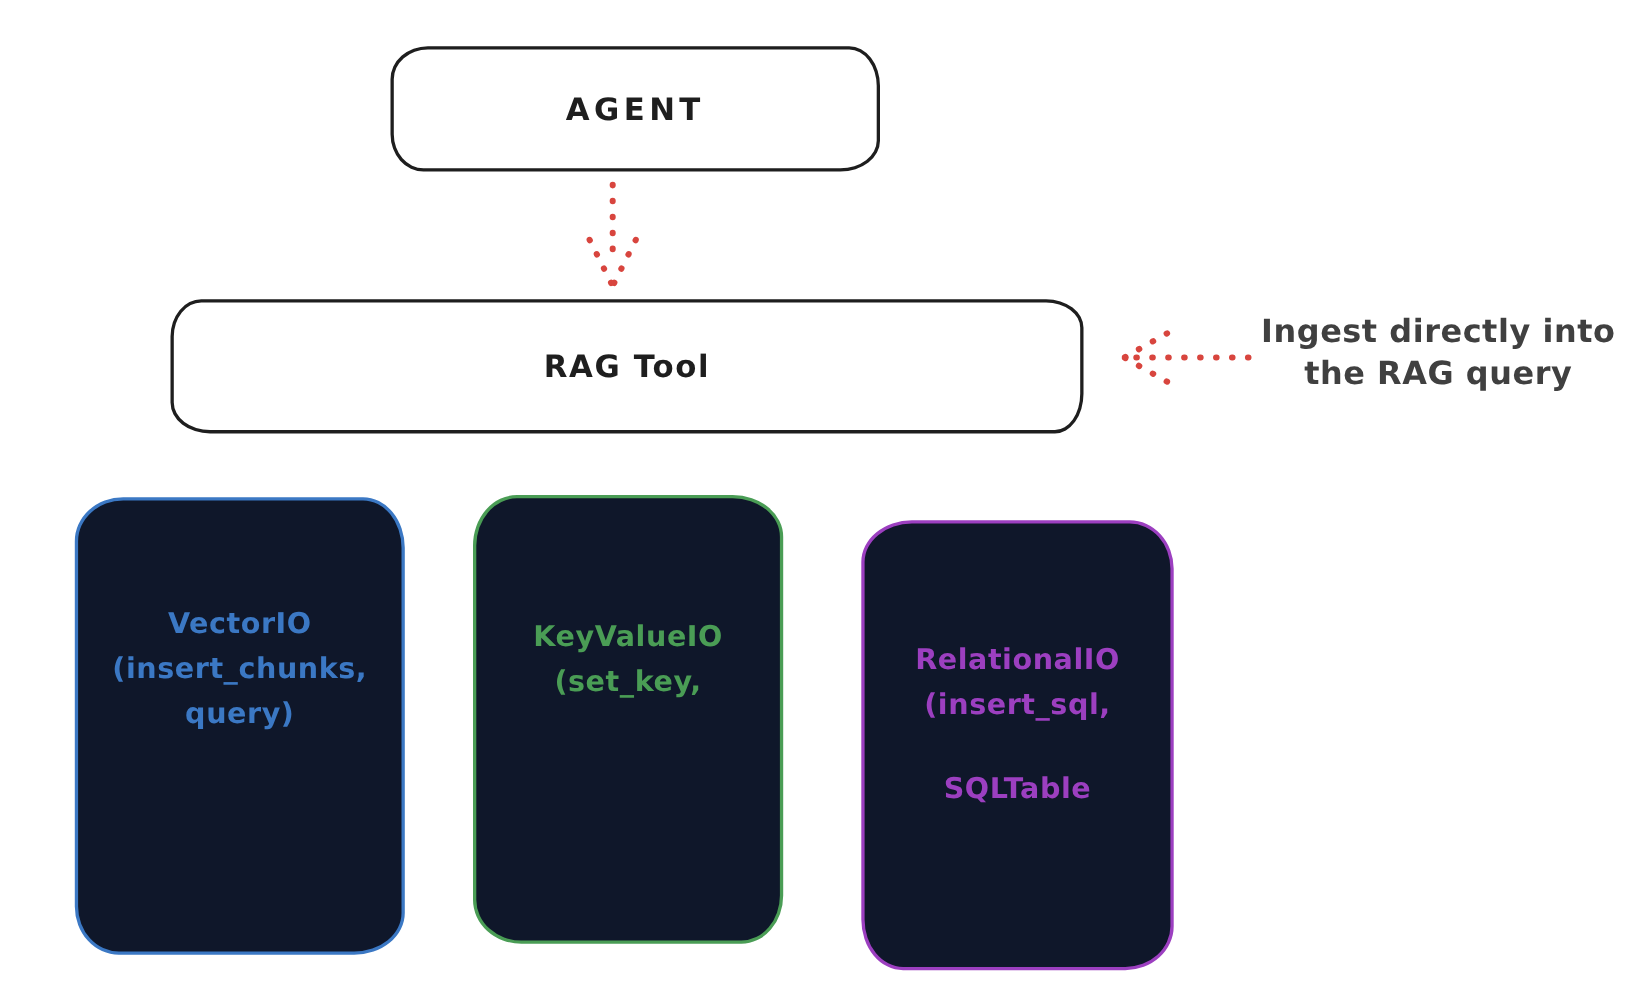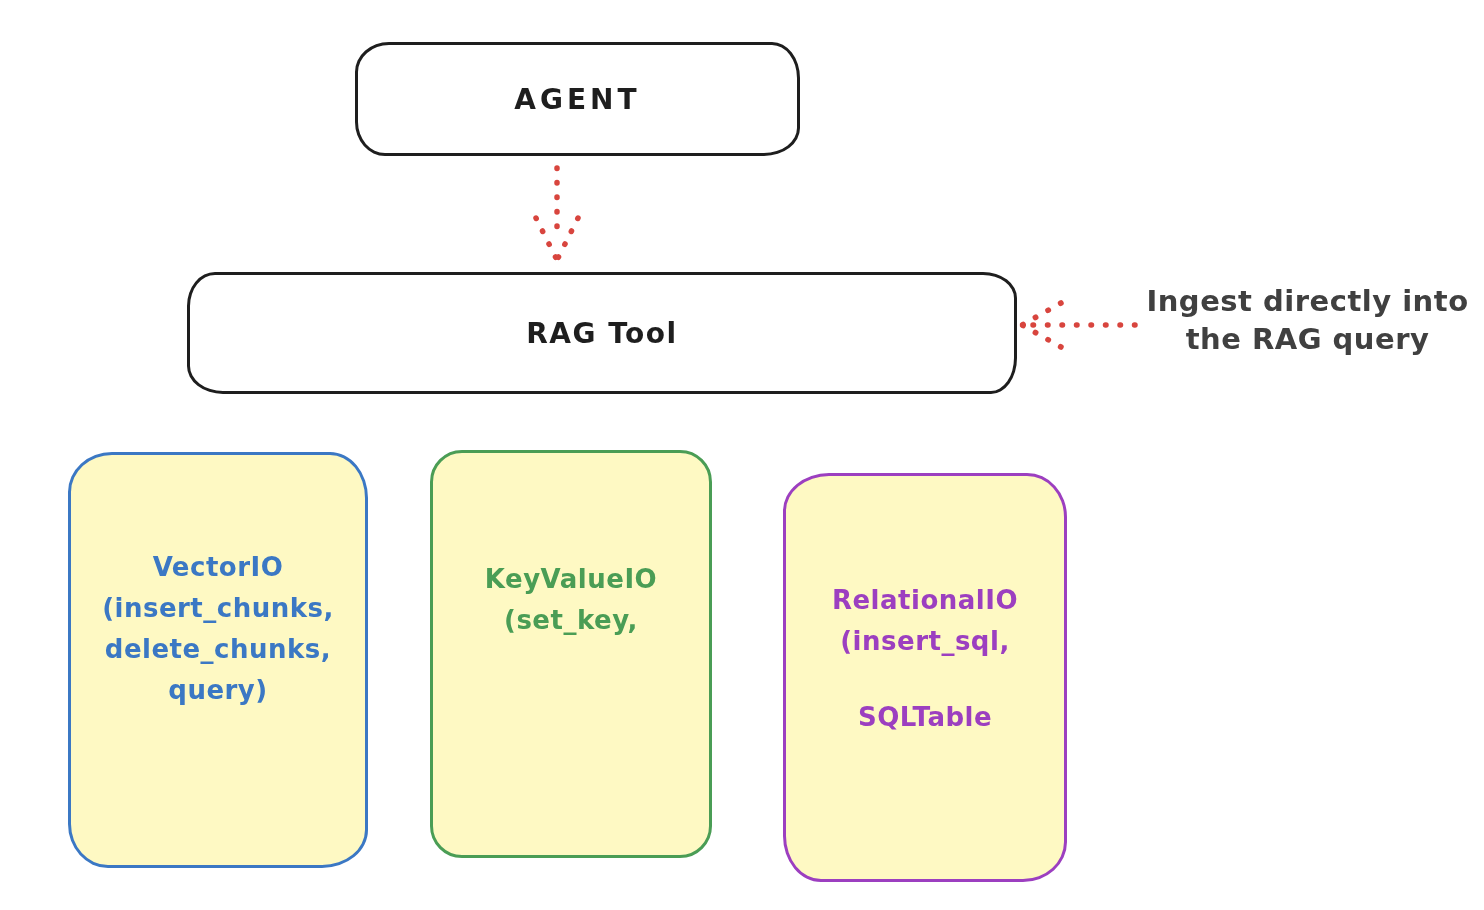--- a/index.html
+++ b/index.html
@@ -22,34 +22,33 @@
     align-items: center;
     justify-content: center;
   }
   .box-agent {
     left: 355px; top: 42px; width: 445px; height: 114px;
     border-radius: 34px 28px 36px 30px / 30px 36px 28px 34px;
   }
   .box-rag {
     left: 155px; top: 272px; width: 830px; height: 122px;
     border-radius: 28px 34px 26px 36px / 34px 26px 36px 28px;
-    margin-left: 32px;
   }
   .node-label {
     font-size: 28px;
     font-weight: 700;
     letter-spacing: 4px;
     color: #1e1e1e;
   }
   .node-label.rag { letter-spacing: 1.5px; font-weight: 600; }
 
   
   .storage-box {
     position: absolute;
-    background: #fef9c3;
+    background: #0f172a;
     border-style: solid;
     border-width: 3.5px;
     display: flex;
     flex-direction: column;
     align-items: center;
     text-align: center;
   }
   .storage-blue {
     left: 68px; top: 452px; width: 300px; height: 416px;
     border-radius: 44px 38px 46px 40px / 40px 46px 38px 44px;
@@ -131,25 +130,24 @@
   </svg>
 
   <div class="annotation" style="color: #404040;">
     <div class="annotation-line">Ingest directly into</div>
     <div class="annotation-line">the RAG query</div>
   </div>
 
   <div class="storage-box storage-blue" style="border-color: rgb(59, 120, 196); color: rgb(59, 120, 196);">
     <div class="storage-line">VectorIO</div>
     <div class="storage-line">(insert_chunks,</div>
-    <div class="storage-line">delete_chunks,</div>
     <div class="storage-line">query)</div>
   </div>
 
-  <div class="storage-box storage-green" style="border-color: rgb(74, 157, 85); color: rgb(74, 157, 85); border-radius: 32px;">
+  <div class="storage-box storage-green" style="border-color: rgb(74, 157, 85); color: rgb(74, 157, 85);">
     <div class="storage-line">KeyValueIO</div>
     <div class="storage-line">(set_key,</div>
   </div>
 
   <div class="storage-box storage-purple" style="border-color: rgb(156, 63, 192); color: rgb(156, 63, 192); margin-top: 26px;">
     <div class="storage-line">RelationalIO</div>
     <div class="storage-line">(insert_sql,</div>
     <div class="index-label">SQLTable</div>
   </div>
 

